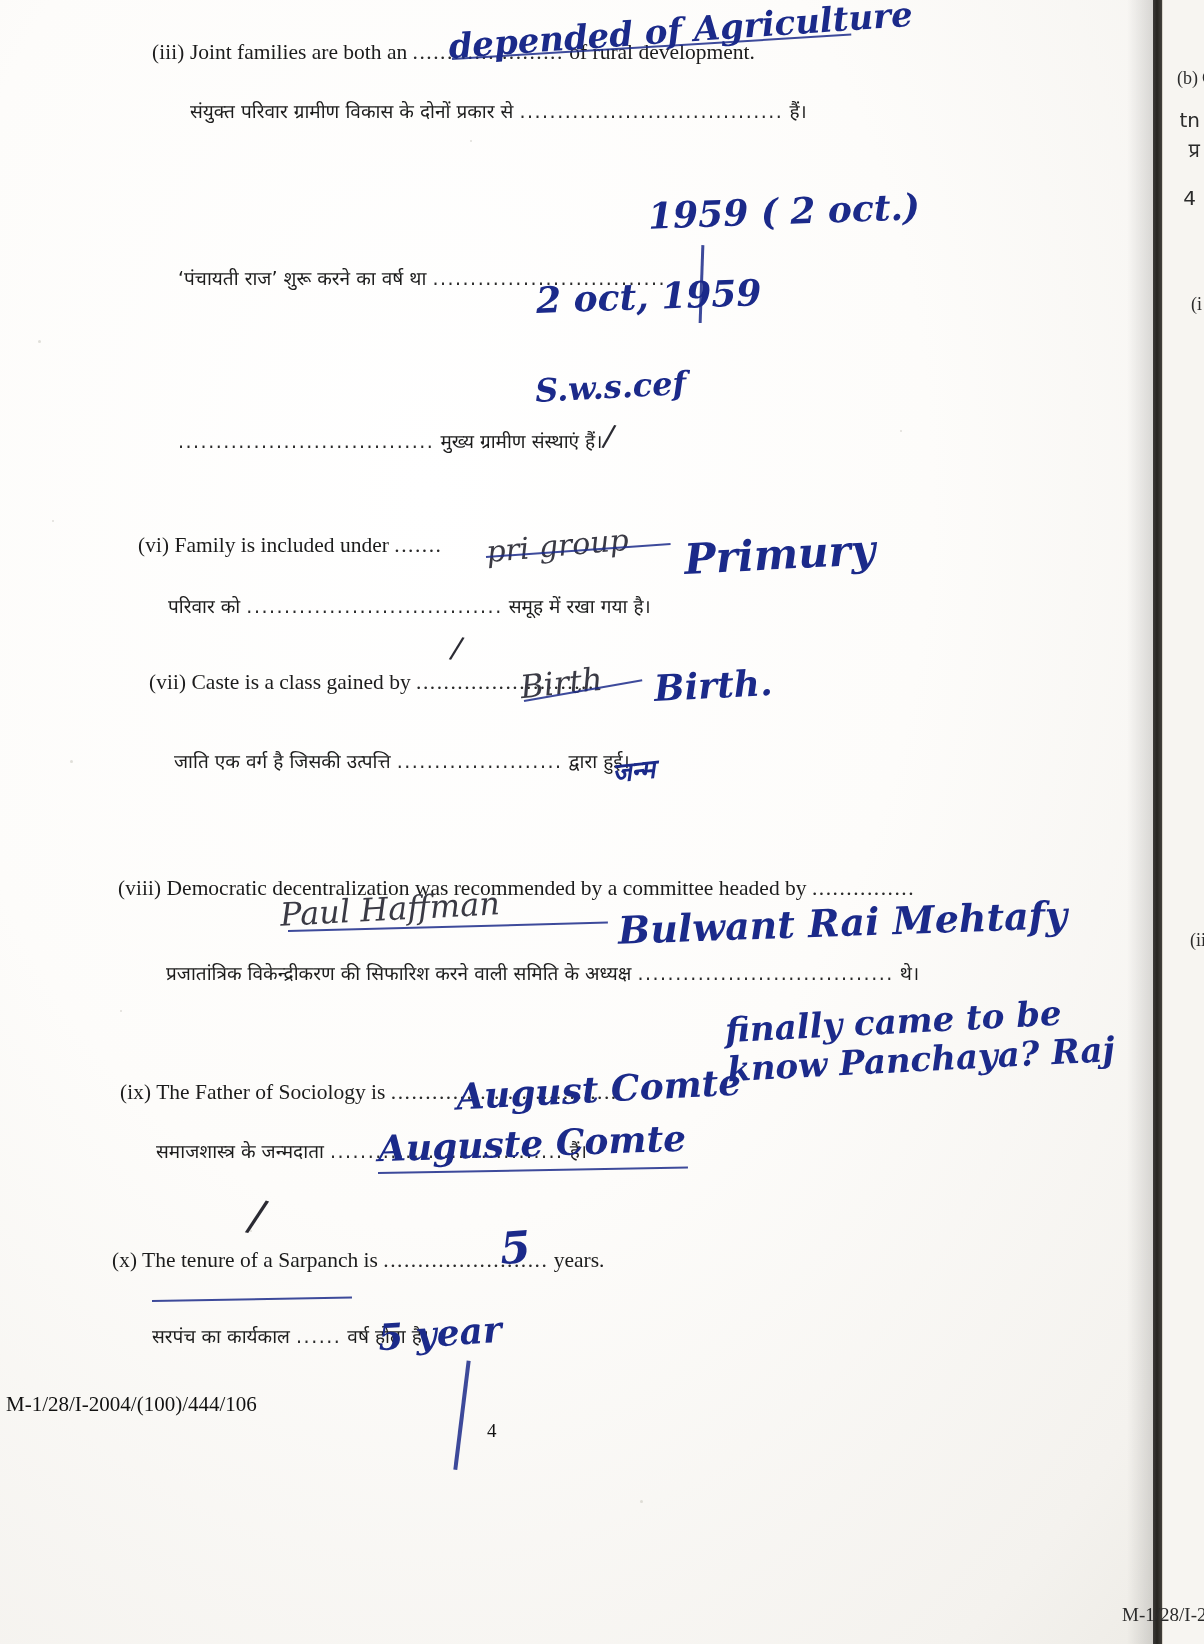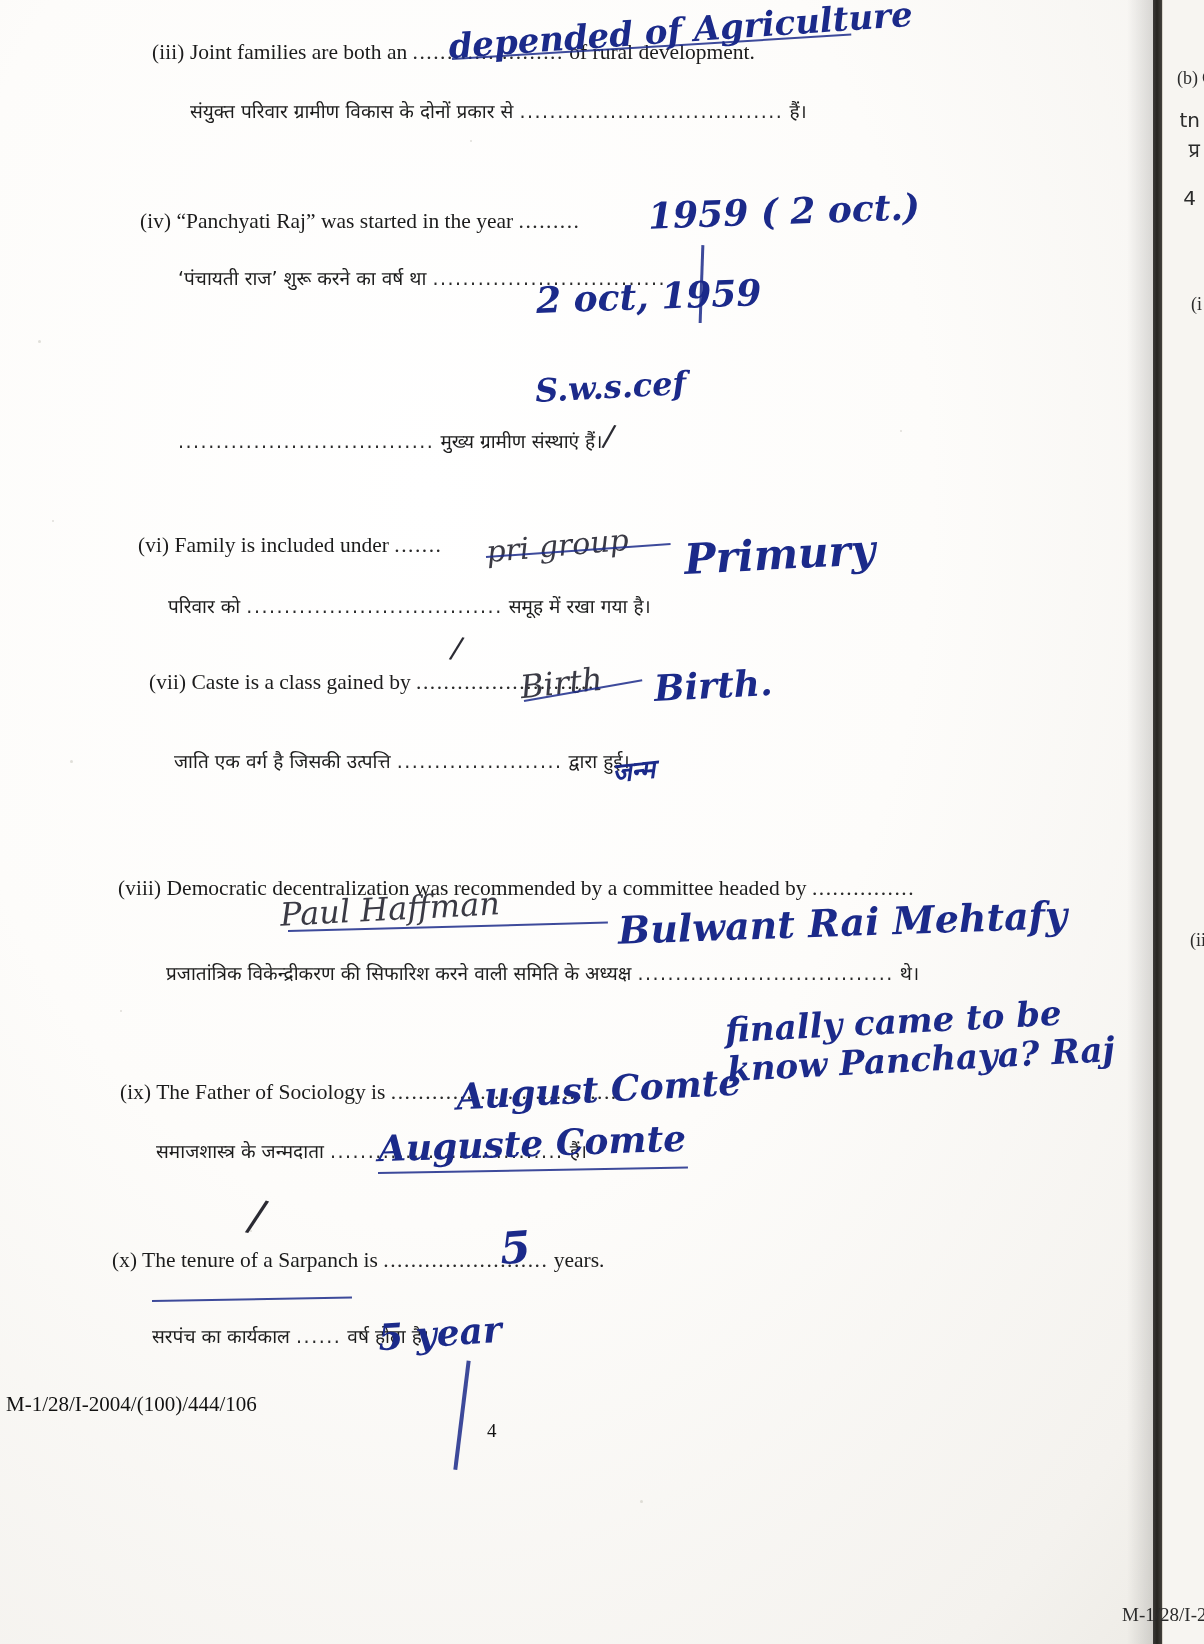--- a/index.html
+++ b/index.html
@@ -164,25 +164,20 @@
     <span>of rural development.</span>
   </div>
   <div class="q hi" style="left:190px;top:98px;">
     <span>संयुक्त परिवार ग्रामीण विकास के दोनों प्रकार से</span>
     <span class="dots">...................................</span>
     <span>हैं।</span>
   </div>
   <div class="hw" style="left:448px;top:10px;font-size:34px;transform:rotate(-4deg);">depended of Agriculture</div>
   <div class="strike" style="left:452px;top:58px;width:400px;transform:rotate(-3.5deg);"></div>
 
-  <div class="q en" style="left:140px;top:209px;">
-    <span class="lbl">(iv)</span>
-    <span>“Panchyati Raj” was started in the year</span>
-    <span class="dots">.........</span>
-  </div>
   <div class="q hi" style="left:178px;top:265px;">
     <span>‘पंचायती राज’ शुरू करने का वर्ष था</span>
     <span class="dots">...............................</span>
   </div>
   <div class="hw" style="left:648px;top:190px;font-size:36px;transform:rotate(-2deg);">1959 ( 2 oct.)</div>
   <div class="hw" style="left:536px;top:275px;font-size:36px;transform:rotate(-2deg);">2 oct, 1959</div>
   <div class="strike" style="left:700px;top:245px;width:3px;height:78px;transform:rotate(2deg);"></div>
 
   <div class="q hi" style="left:178px;top:428px;">
     <span class="dots">..................................</span>

